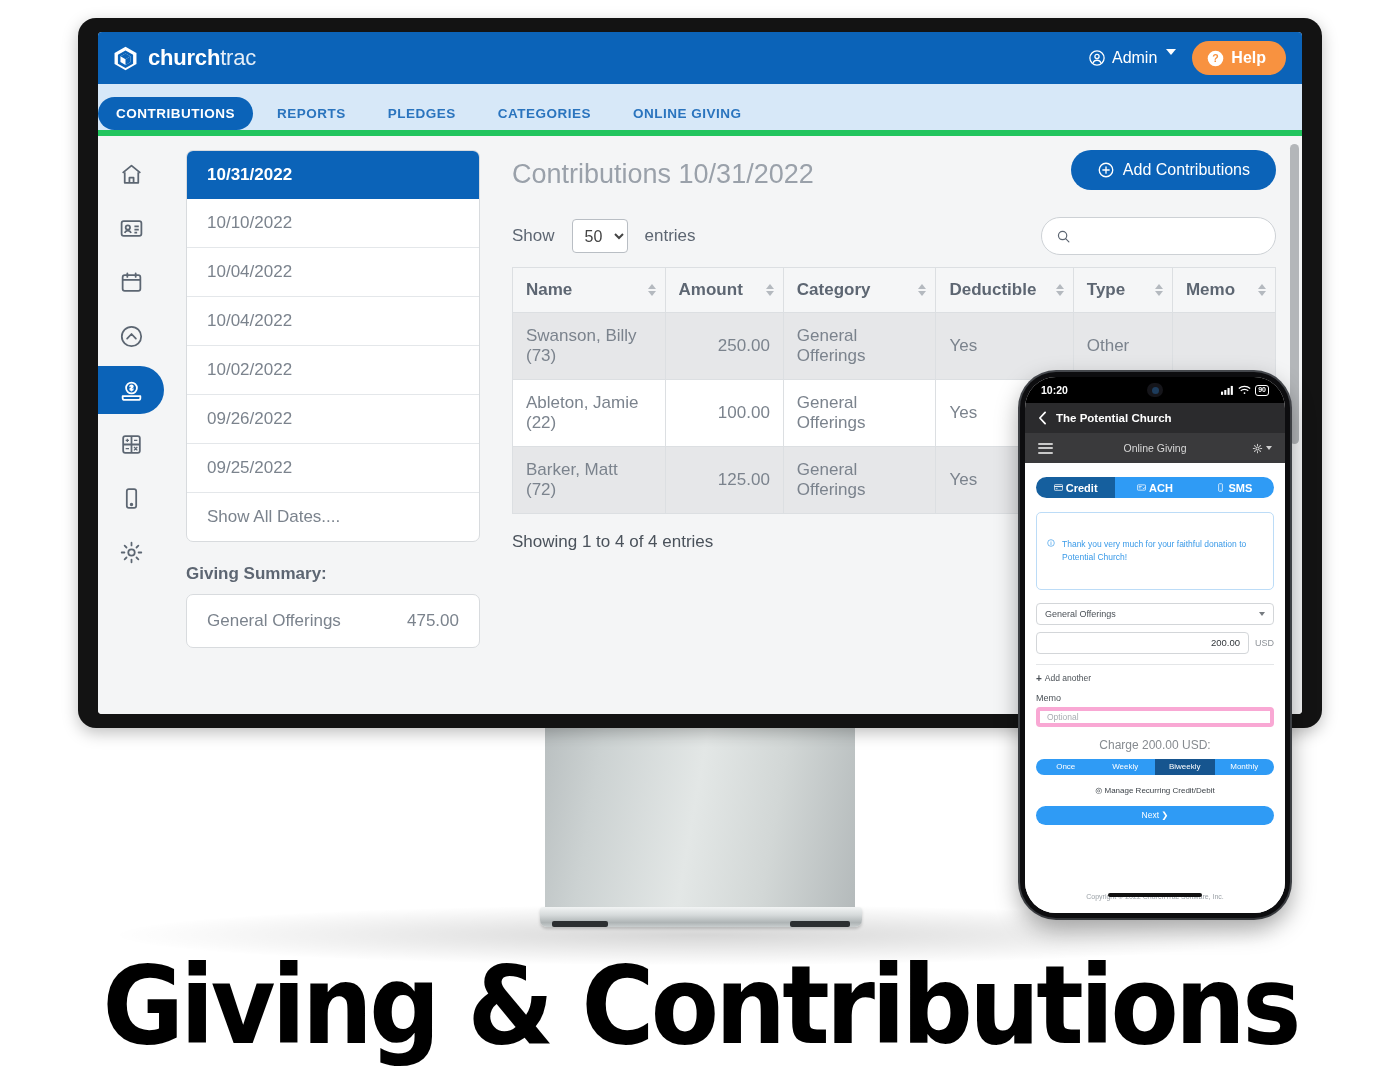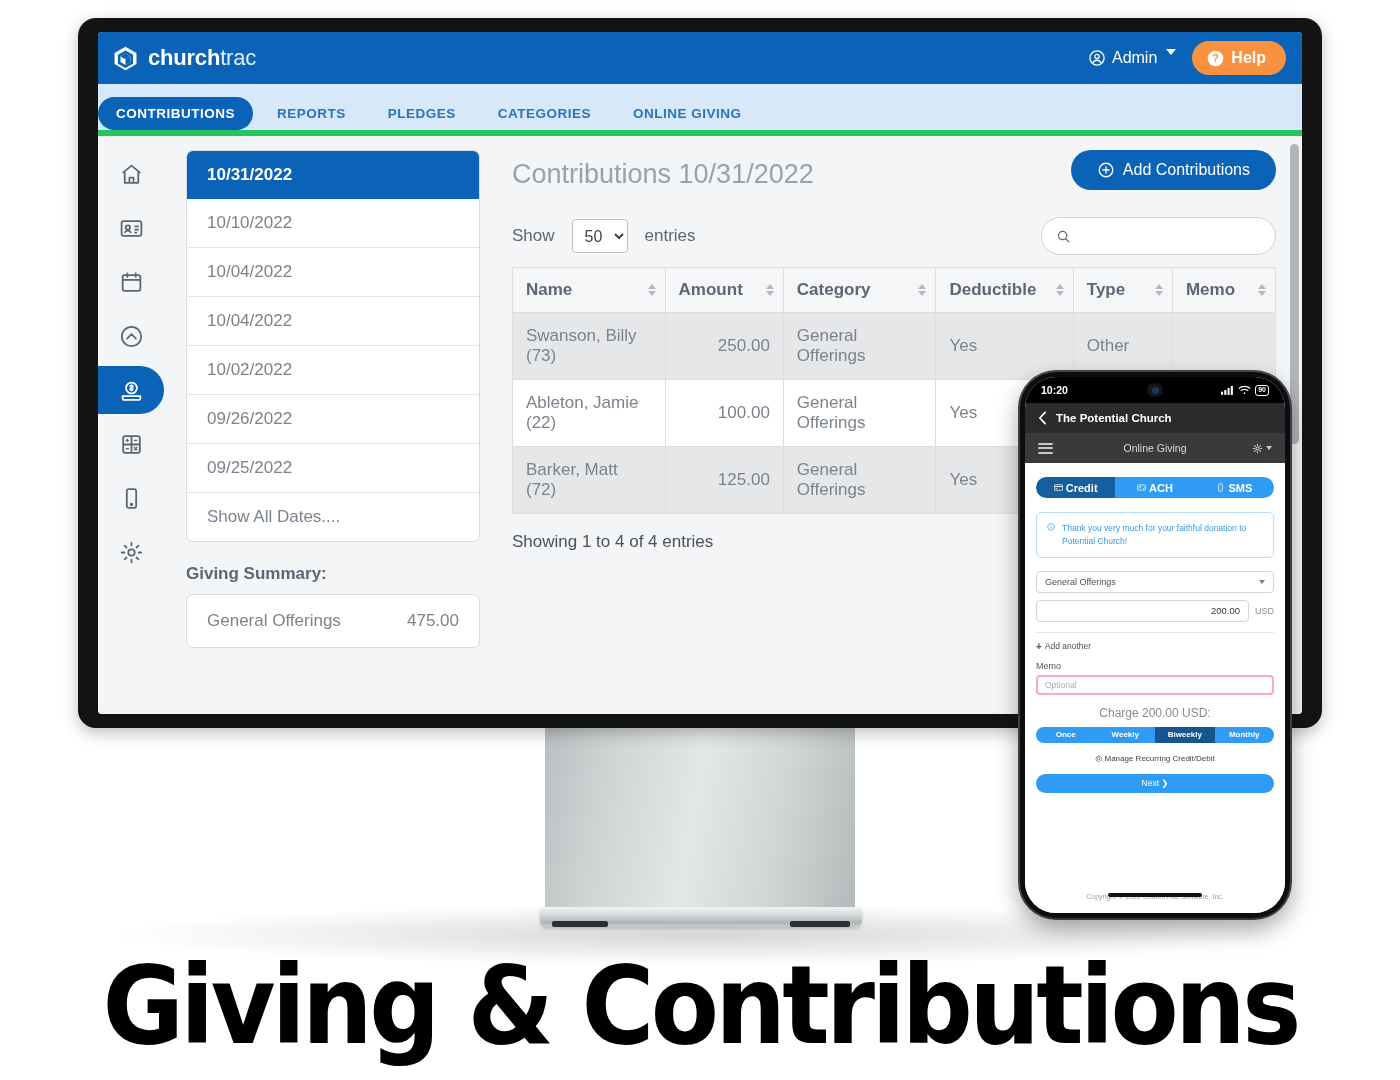--- a/index.html
+++ b/index.html
@@ -202,21 +202,21 @@
 
   .pay-tabs{ display:flex; border-radius:14px; overflow:hidden; height:21px; }
   .pay-tab{
     flex:1; display:flex; align-items:center; justify-content:center; gap:3px;
     background:#2f9bf5; color:#fff; font-size:11px; font-weight:700; cursor:pointer;
   }
   .pay-tab.active{ background:#155f9e; }
   .pay-tab svg{ width:9px;height:9px; }
 
   .thanks-box{
-    margin-top:14px; border:1px solid #bcdcf7; border-radius:5px; padding:9px 10px;
+    margin-top:14px; border:1px solid #bcdcf7; border-radius:5px; padding:25px 10px;
     display:flex; gap:7px; align-items:flex-start;
   }
   .thanks-box p{ font-size:8.5px; color:#3a9ae8; line-height:1.5; }
 
   .phone-select{
     margin-top:13px; height:22px; border:1px solid #d3d6d9; border-radius:4px;
     display:flex; align-items:center; padding:0 8px; font-size:9px; color:#4b5157;
   }
   .sel-caret{ margin-left:auto; width:0;height:0;border-left:3.5px solid transparent;border-right:3.5px solid transparent;border-top:4.5px solid #767b80;}
   .amount-row{ margin-top:7px; display:flex; align-items:center; gap:6px;}
@@ -225,28 +225,28 @@
     display:flex; align-items:center; justify-content:flex-end; padding:0 8px;
     font-size:9.5px; color:#31363b;
   }
   .usd-label{ font-size:9px; color:#8d9298; }
   .add-another{
     margin-top:10px; padding-top:8px; border-top:1px solid #e4e6e8;
     font-size:8.5px; color:#4b5157; display:flex; align-items:center; gap:3px;
   }
   .memo-label{ margin-top:9px; font-size:9px; color:#4b5157; }
   .memo-input{
-    margin-top:4px; height:20px; border:2px solid #f9a8d4; border-radius:4px;
+    margin-top:4px; height:20px; border:4px solid #f9a8d4; border-radius:4px;
     display:flex; align-items:center; padding:0 7px; font-size:8.5px; color:#a8acb1;
   }
   .charge-line{ margin-top:11px; text-align:center; font-size:12px; color:#868b90; }
   .freq-tabs{ margin-top:7px; display:flex; border-radius:11px; overflow:hidden; height:16px; }
   .freq-tab{
     flex:1; display:flex; align-items:center; justify-content:center;
-    background:#2f9bf5; color:#fff; font-size:8px; font-weight:700; cursor:pointer;text-align:right;
+    background:#2f9bf5; color:#fff; font-size:8px; font-weight:400; cursor:pointer;text-align:right;
   }
   .freq-tab.active{ background:#16558f; }
   .manage-rec{ margin-top:11px; text-align:center; font-size:8px; color:#3c4248; }
   .next-btn{
     margin-top:11px; height:19px; background:#2f9bf5; color:#fff; border-radius:10px;
     display:flex; align-items:center; justify-content:center; font-size:8.5px; cursor:pointer;
   }
   .phone-copyright{
     position:absolute; left:0; right:0; bottom:13px; text-align:center;
     font-size:7px; color:#9aa0a6; white-space:nowrap;

